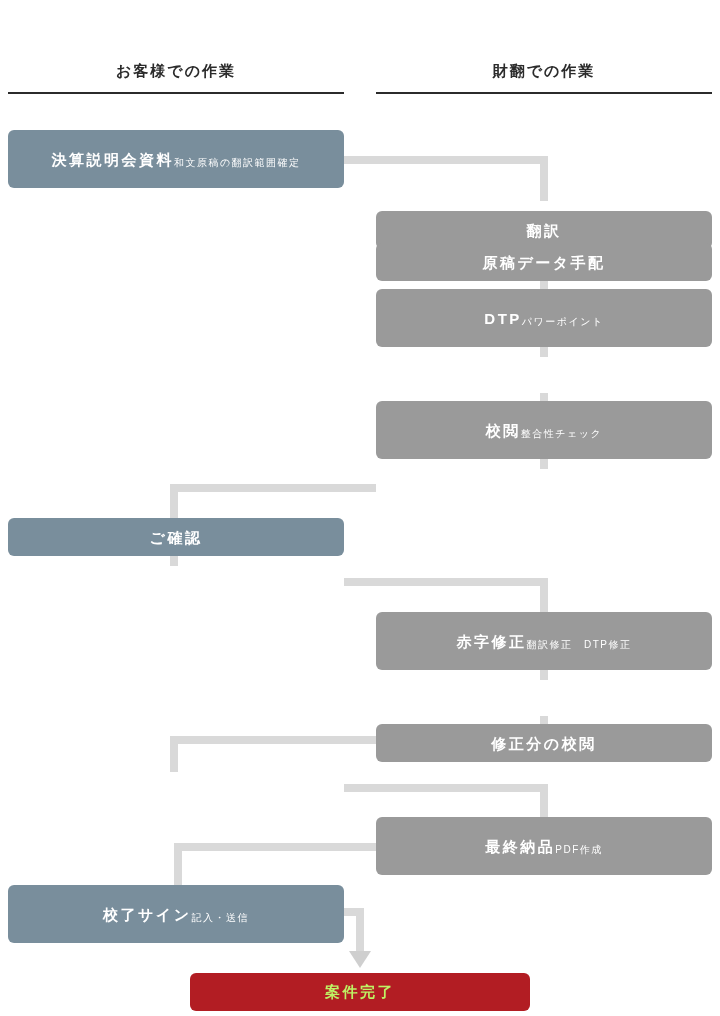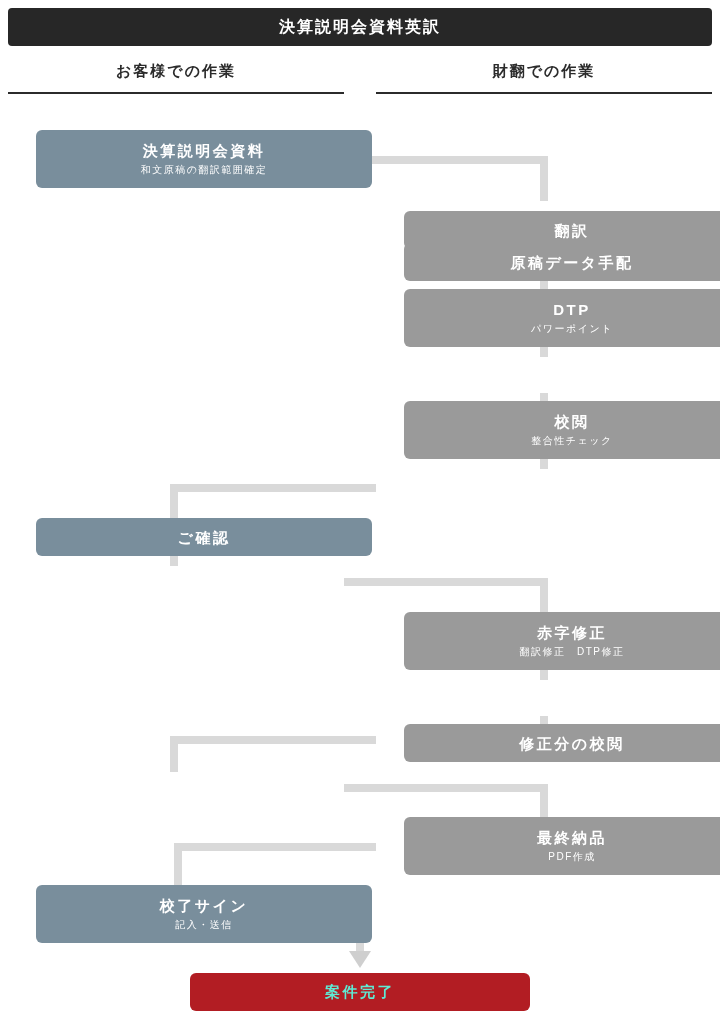--- a/index.html
+++ b/index.html
@@ -15,48 +15,47 @@
   }
   .col-header{
     position:absolute;top:62px;width:336px;text-align:center;
     color:#2b2b2b;font-size:15px;font-weight:bold;letter-spacing:2px;
   }
   .col-rule{
     position:absolute;top:92px;width:336px;height:2px;background:#2b2b2b;
   }
   .box{
     position:absolute;width:336px;border-radius:6px;color:#ffffff;
-    display:flex;flex-direction:column;align-items:center;justify-content:center;
-    z-index:2;text-align:center;margin-left:28px;
+    display:flex;flex-direction:row;align-items:center;justify-content:center;
+    z-index:2;text-align:center;
   }
   .box .main{font-size:15px;font-weight:bold;letter-spacing:2.5px;line-height:1;}
   .box .sub{font-size:10px;letter-spacing:1.5px;margin-top:7px;line-height:1;}
   .customer{left:8px;background:#798e9c;}
   .vendor{left:376px;background:#9a9a9a;}
   .h1{height:38px;}
   .h2{height:58px;}
   .final-box{
     position:absolute;left:190px;top:973px;width:340px;height:38px;
-    background:#b21d23;border-radius:6px;color:#5eead4;z-index:2;
+    background:#b21d23;border-radius:6px;color:#bef264;z-index:2;
     display:flex;align-items:center;justify-content:center;
     font-size:15px;font-weight:bold;letter-spacing:2.5px;
   }
   .conn{position:absolute;background:#d9d9d9;z-index:1;}
   .arrow-head{
     position:absolute;left:349px;top:951px;width:0;height:0;z-index:1;
     border-left:11px solid transparent;border-right:11px solid transparent;
     border-top:17px solid #cfcfcf;
   }
 </style>
 </head>
 <body>
 
 <div class="page">
 
-  <div class="title-bar">決算説明会資料英訳</div>
 
   <div class="col-header" style="left:8px">お客様での作業</div>
   <div class="col-header" style="left:376px">財翻での作業</div>
   <div class="col-rule" style="left:8px"></div>
   <div class="col-rule" style="left:376px"></div>
 
   <div class="conn" style="left:344px;top:156px;width:204px;height:8px"></div>
   <div class="conn" style="left:540px;top:156px;width:8px;height:45px"></div>
   <div class="conn" style="left:540px;top:235px;width:8px;height:10px"></div>
   <div class="conn" style="left:540px;top:281px;width:8px;height:10px"></div>

